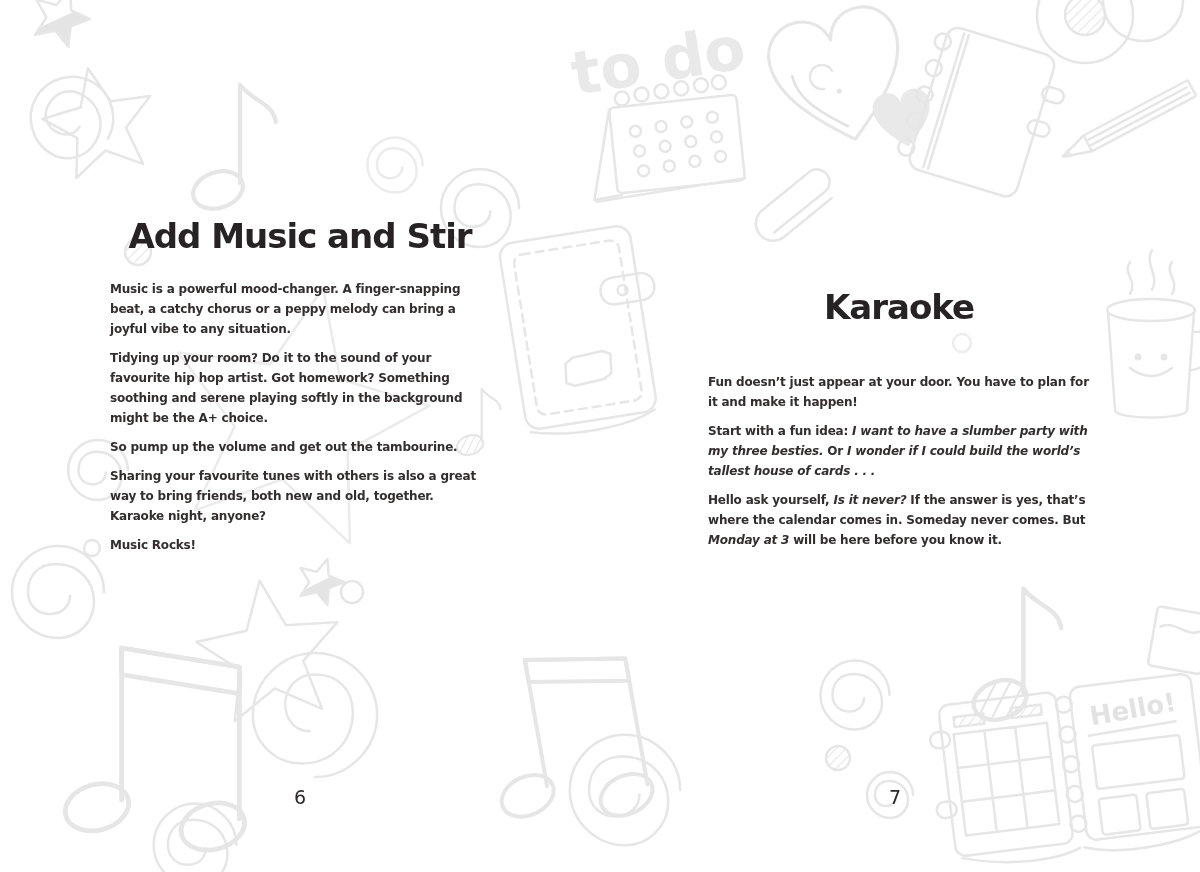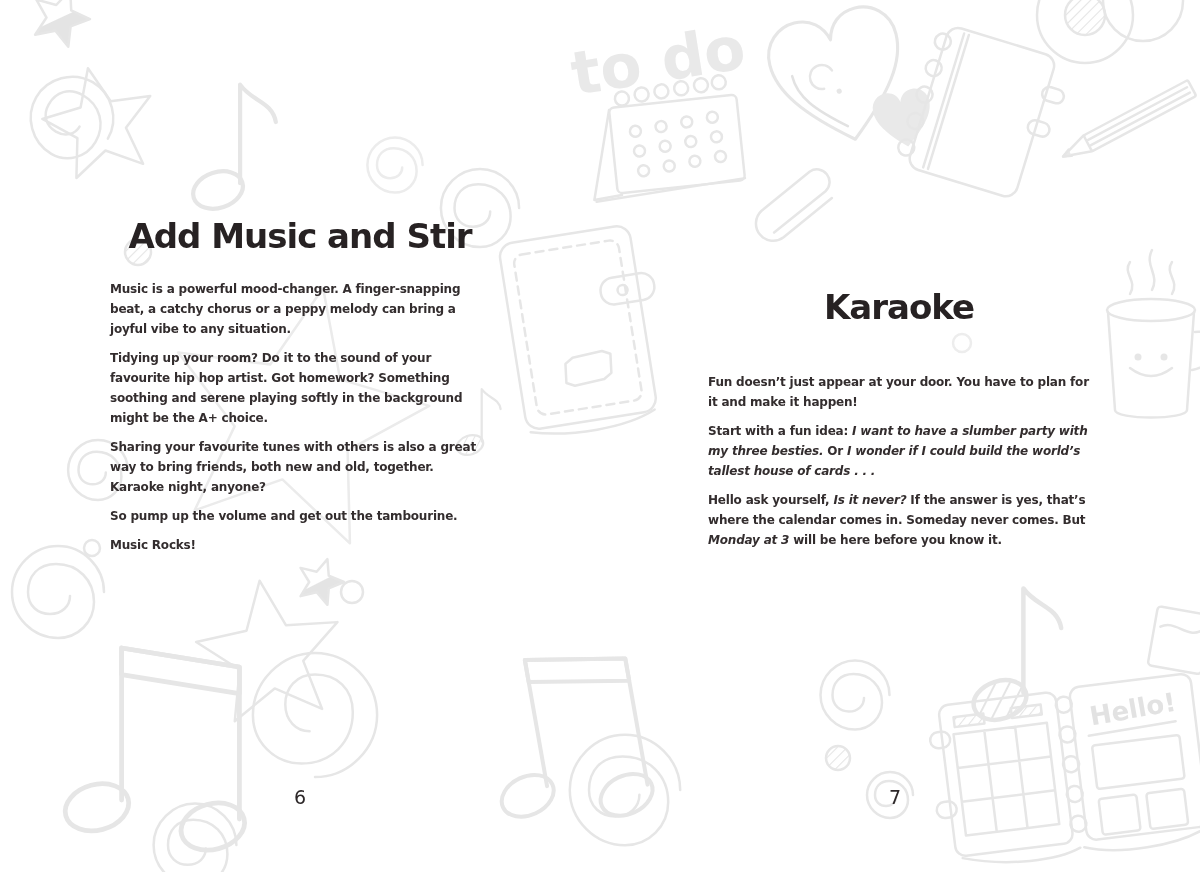--- a/index.html
+++ b/index.html
@@ -214,22 +214,22 @@
         <rect width="54" height="60" rx="4"></rect>
         <path d="M 6 20 C 20 10 34 28 48 16"></path>
       </g>
     </g>
   </svg>
 
   <div class="page-text left-text">
     <h1 class="title">Add Music and Stir</h1>
     <p>Music is a powerful mood-changer. A finger-snapping beat, a catchy chorus or a peppy melody can bring a joyful vibe to any situation.</p>
     <p>Tidying up your room? Do it to the sound of your favourite hip hop artist. Got homework? Something soothing and serene playing softly in the background might be the A+ choice.</p>
+    <p>So pump up the volume and get out the tambourine.</p>
     <p>Sharing your favourite tunes with others is also a great way to bring friends, both new and old, together. Karaoke night, anyone?</p>
-    <p>So pump up the volume and get out the tambourine.</p>
     <p>Music Rocks!</p>
   </div>
 
   <div class="page-text right-text">
     <h1 class="title"><br><span>Karaoke</span></h1>
     <p><span>Fun doesn’t just appear at your door. You have to plan for it and make it happen!</span></p>
     <p><span>Start with a fun idea: </span><span class="i">I want to have a slumber party with my three besties.</span><span> Or </span><span class="i">I wonder if I could build the world’s tallest house of cards . . .</span></p>
     <p><span>Hello ask yourself, </span><span class="i">Is it never?</span><span> If the answer is yes, that’s where the calendar comes in. Someday never comes. But </span><span class="i">Monday at 3</span><span> will be here before you know it.</span></p>
   </div>
 

